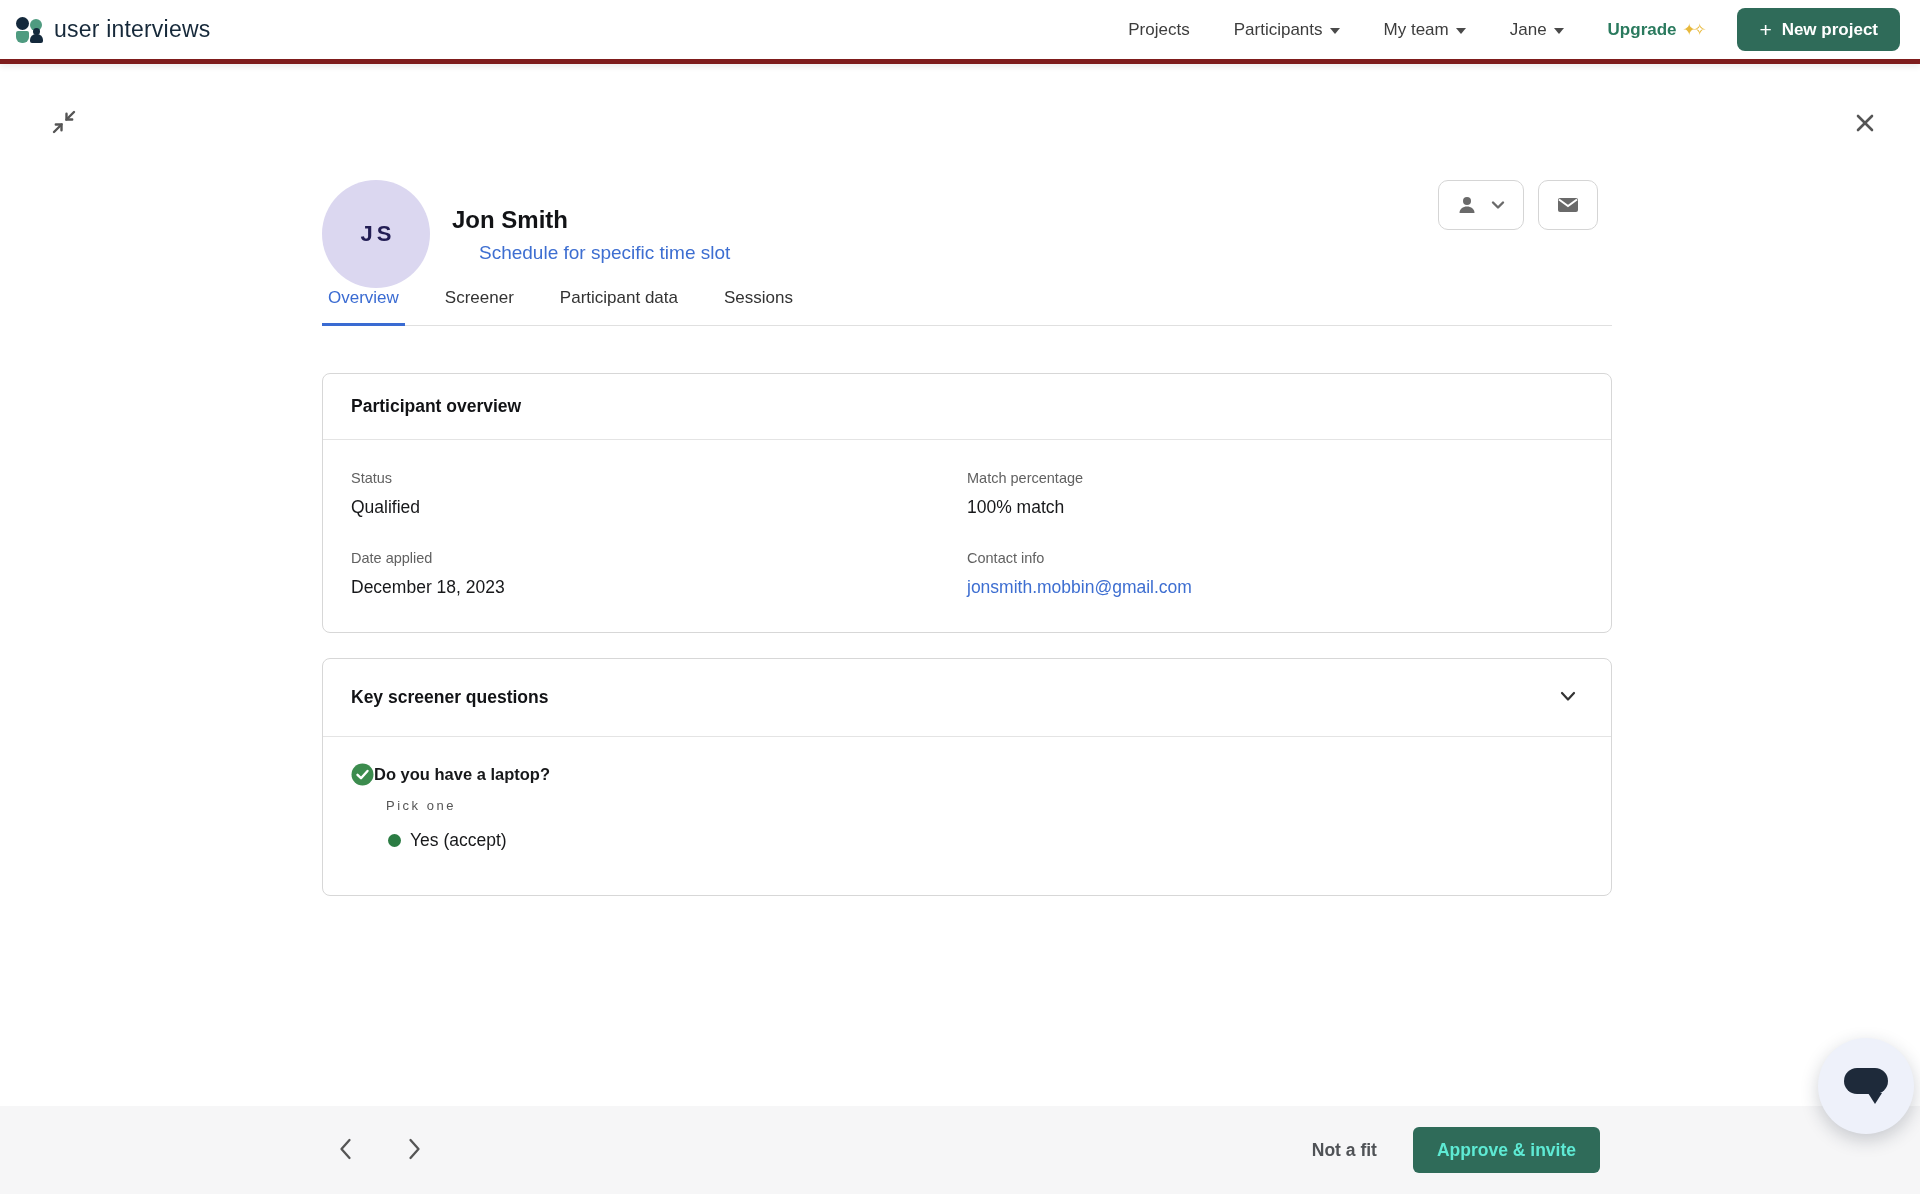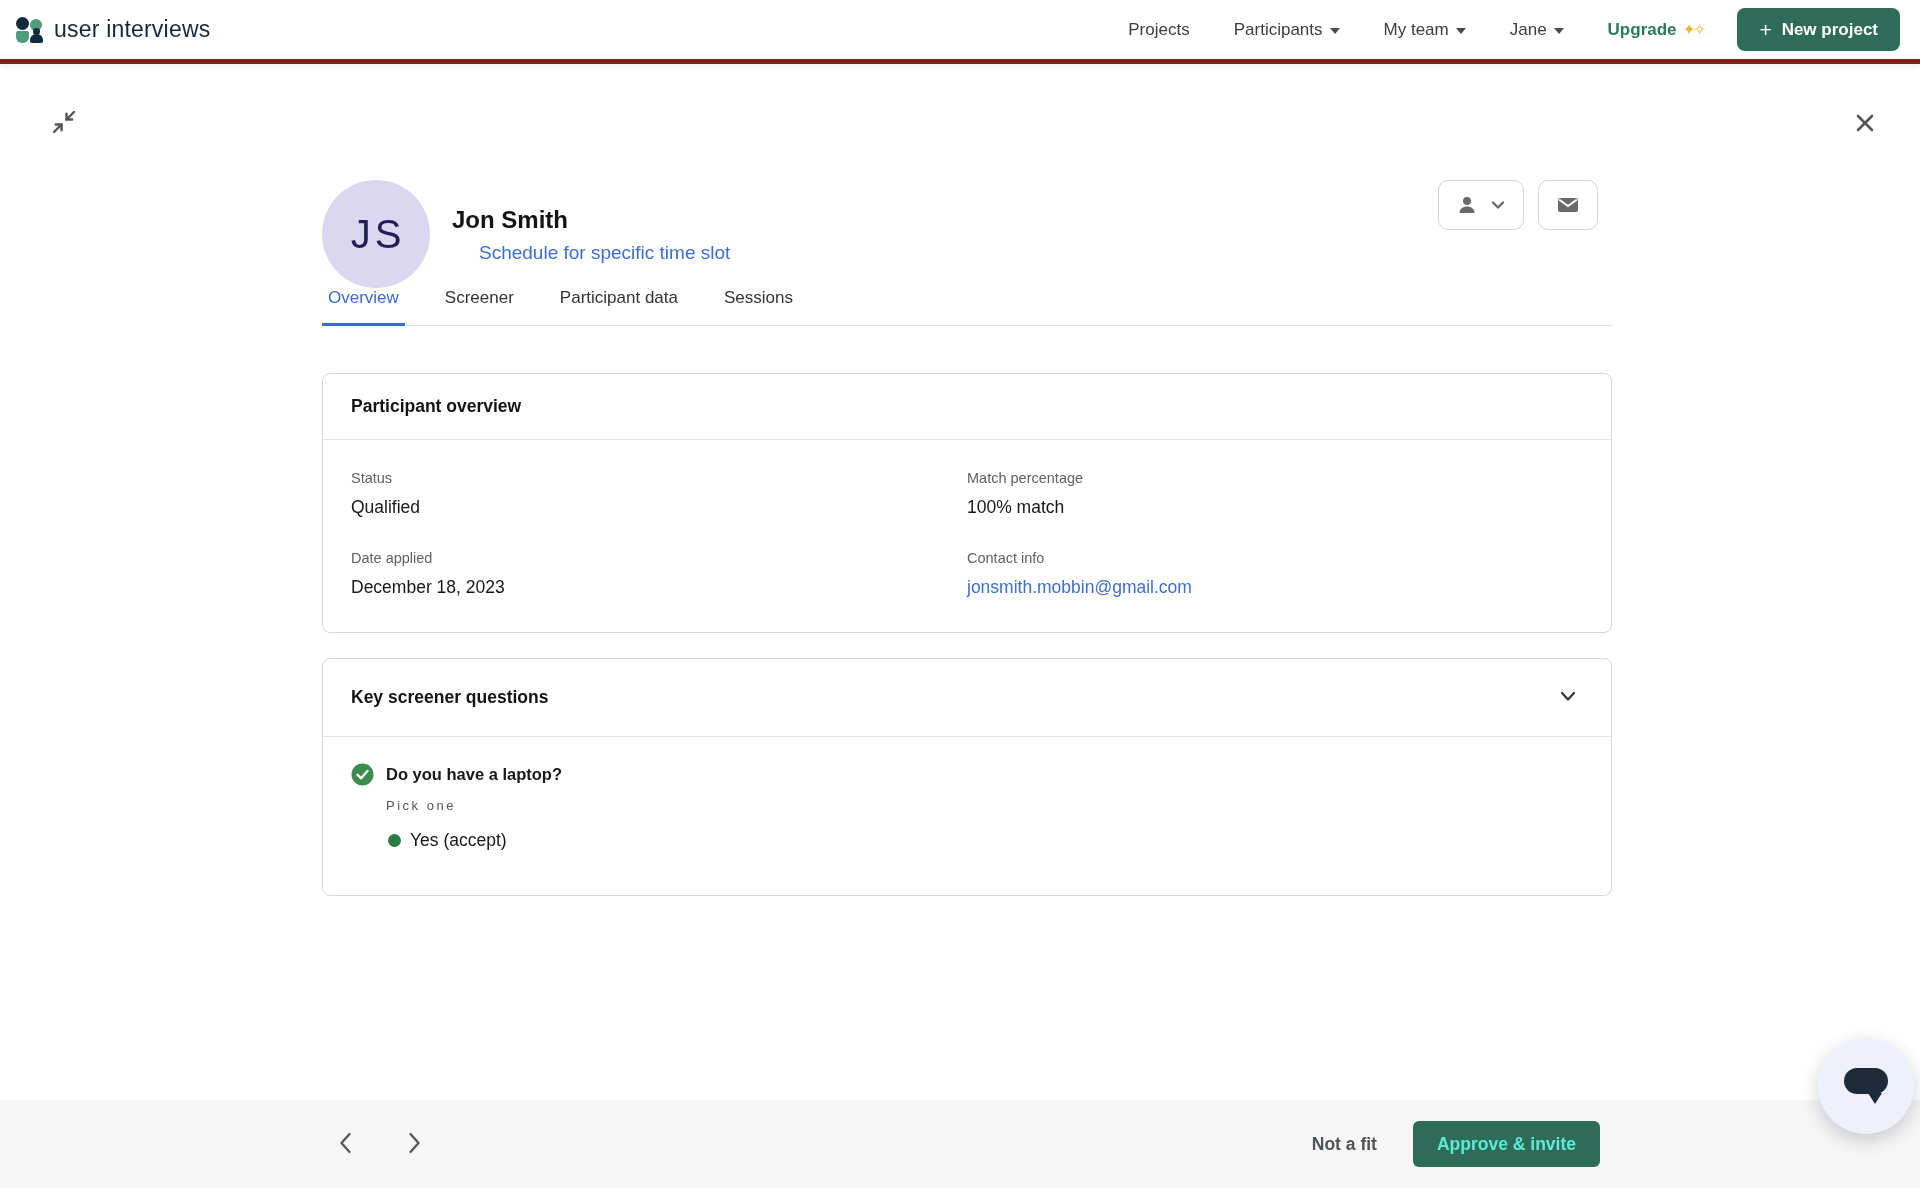--- a/index.html
+++ b/index.html
@@ -61,21 +61,21 @@
   .close-btn { left: 1848px; top: 106px; }
 
   
   .content { width: 1290px; margin-left: 322px; padding-top: 116px; }
 
   .profile-header { display: flex; align-items: flex-start; }
   .avatar {
     width: 108px; height: 108px; border-radius: 50%;
     background: #dbd7f0; color: #221d54;
     display: flex; align-items: center; justify-content: center;
-    font-size: 40px; font-weight: 400; letter-spacing: 4px;
+    font-size: 22px; font-weight: 700; letter-spacing: 4px;
     padding-left: 4px; 
     flex: 0 0 auto;
   }
   .identity { margin-left: 22px; margin-top: 26px; }
   .p-name { font-size: 24px; font-weight: 700; color: #121316; }
   .p-schedule { font-size: 19px; color: #3d6ed1; margin-top: 8px; cursor: pointer; margin-left: 27px; }
 
   .header-actions { margin-left: auto; margin-right: 14px; display: flex; gap: 14px; }
   .icon-btn {
     background: #ffffff; border: 1px solid #d5d5d5; border-radius: 10px;
@@ -94,30 +94,30 @@
   .card-header { padding: 22px 28px; display: flex; align-items: center; justify-content: space-between; border-bottom: 1px solid #e4e4e4; }
   .card-title { font-size: 17.5px; font-weight: 700; color: #121316; }
   .chev-toggle { background: none; border: none; cursor: pointer; padding: 4px; }
 
   .overview-grid { display: grid; grid-template-columns: 1fr 1fr; row-gap: 32px; padding: 30px 28px 34px 28px; }
   .field-label { font-size: 14.5px; color: #616161; }
   .field-value { font-size: 17.5px; color: #17181a; margin-top: 11px; }
   .field-value.link { color: #3d6ed1; cursor: pointer; }
 
   .screener-body { padding: 26px 28px 44px 28px; }
-  .question-row { display: flex; align-items: center; gap: 12px; }
+  .question-row { display: flex; align-items: center; }
   .question-text { font-size: 16.5px; font-weight: 700; color: #17181a; }
   .question-type { margin-left: 35px; margin-top: 12px; font-size: 13px; color: #555; letter-spacing: 2.5px; }
   .answer-row { margin-left: 37px; margin-top: 17px; display: flex; align-items: center; gap: 9px; }
   .answer-dot { width: 13px; height: 13px; border-radius: 50%; background: #2b7c43; flex: 0 0 auto; }
   .answer-text { font-size: 17.5px; color: #17181a; }
 
   
   .footer-bar {
-    position: absolute; left: 0; bottom: 12px; width: 1920px; height: 88px;
+    position: absolute; left: 0; bottom: 6px; width: 1920px; height: 88px;
     background: #f6f6f7;
     display: flex; align-items: center;
   }
   .pager { margin-left: 330px; display: flex; gap: 36px; }
   .pager-btn { background: none; border: none; cursor: pointer; padding: 2px; }
   .footer-right { margin-left: auto; margin-right: 320px; display: flex; align-items: center; gap: 36px; }
   .not-a-fit { font-size: 17.5px; font-weight: 700; color: #4f5256; cursor: pointer; }
   .btn-approve {
     background: #2f6b59; color: #5eead4; border: none; border-radius: 6px;
     height: 46px; padding: 0 24px; font-size: 17.5px; font-weight: 700;

